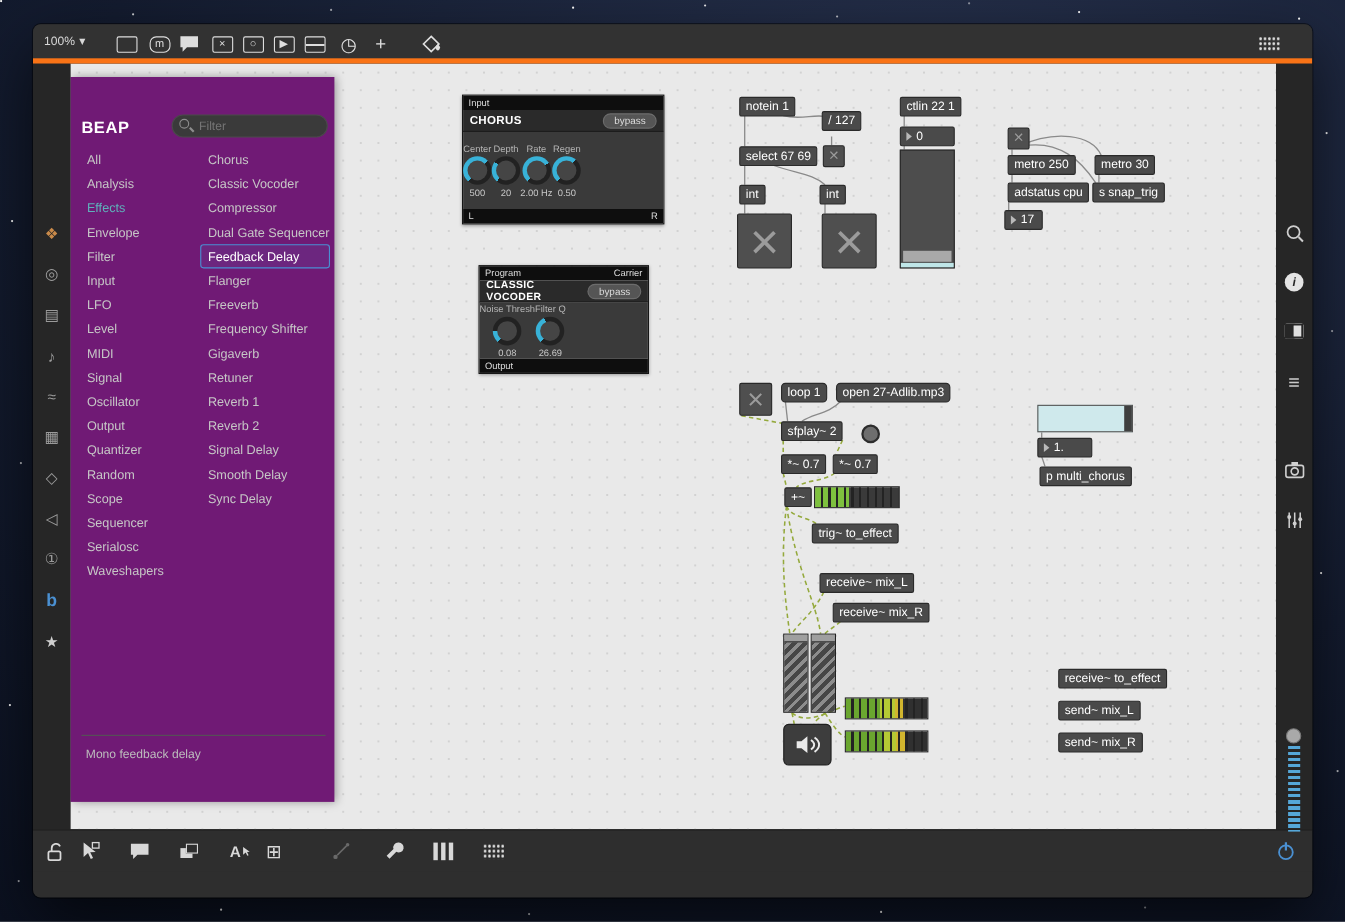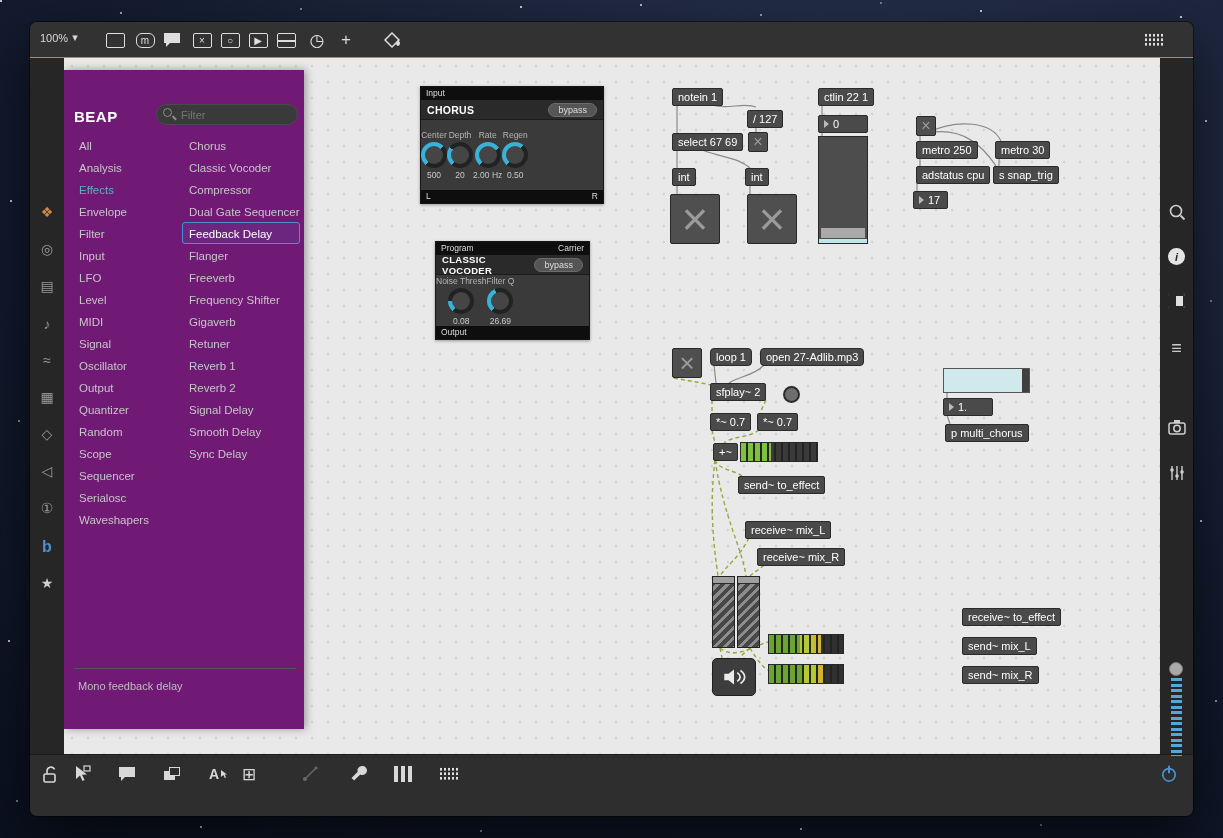--- a/index.html
+++ b/index.html
@@ -19,21 +19,21 @@
 
   
   .titlebar { height:24px; background:linear-gradient(#d9d9d9,#cfcfcf); position:relative;
     display:flex; align-items:center; justify-content:center; border-bottom:1px solid #9e9e9e; }
   .traffic { position:absolute; left:10px; top:6px; display:flex; gap:8px; }
   .tl { width:12px; height:12px; border-radius:50%; background:#bcbcbc; border:1px solid #a3a3a3; }
   .title-wrap { display:flex; align-items:center; gap:6px; font-size:12px; color:#4a4a4a; }
   .doc-icon { width:10px; height:12px; background:#fdfdfd; border:1px solid #9a9a9a; border-radius:1px; }
 
   
-  .toolbar-top { height:36px; background:#323232; position:relative; border-bottom:1px solid #f97316; }
+  .toolbar-top { height:36px; background:#323232; position:relative; border-bottom:5px solid #f97316; }
   .zoom { position:absolute; left:10px; top:9px; color:#d8d8d8; font-size:11px; display:flex; gap:4px; align-items:center; cursor:default; }
   .tico { position:absolute; top:7px; width:22px; height:22px; display:flex; align-items:center; justify-content:center;
     color:#dedede; font-size:12px; }
   .boxico { width:19px; height:15px; border:1.4px solid #dedede; border-radius:2px; display:flex; align-items:center; justify-content:center; font-size:10px; color:#dedede; }
   .boxico.round { border-radius:6px; }
   .plainico { font-size:17px; }
   .matrix-ico { width:20px; height:14px; background-image:radial-gradient(#e0e0e0 1px, transparent 1.3px); background-size:4px 4.5px; }
 
   
   .wbody { position:relative; height:696px; background:#2a2a2a; }
@@ -289,21 +289,21 @@
             <div class="knob" style="--c:#38b2d8;--p:32%"></div>
             <span class="knob-value">26.69</span>
           </div>
         </div>
         <div class="mod-strip">
             <span>Output</span>
           </div>
       </div>
 
       <div class="obj" style="left:608px;top:30px">notein 1</div>
-      <div class="obj" style="left:683px;top:52px">/ 127</div>
+      <div class="obj" style="left:683px;top:43px">/ 127</div>
       <div class="obj" style="left:608px;top:75px">select 67 69</div>
       <div class="toggle" style="left:684px;top:74px;width:20px;height:20px;font-size:16px">
           <span>×</span>
         </div>
       <div class="obj" style="left:608px;top:110px">int</div>
       <div class="obj" style="left:681px;top:110px">int</div>
       <div class="toggle" style="left:606px;top:136px;width:50px;height:50px;font-size:46px">
           <span>×</span>
         </div>
       <div class="toggle" style="left:683px;top:136px;width:50px;height:50px;font-size:46px">
@@ -336,21 +336,21 @@
           <span>×</span>
         </div>
       <div class="obj msg" style="left:646px;top:290px">loop 1</div>
       <div class="obj msg" style="left:696px;top:290px">open 27-Adlib.mp3</div>
       <div class="obj" style="left:646px;top:325px">sfplay~ 2</div>
       <div class="bang" style="left:719px;top:328px"></div>
       <div class="obj" style="left:646px;top:355px">*~ 0.7</div>
       <div class="obj" style="left:693px;top:355px">*~ 0.7</div>
       <div class="obj" style="left:649px;top:385px">+~</div>
       <div class="meterh mslider" style="left:676px;top:384px"></div>
-      <div class="obj" style="left:674px;top:418px">send~ to_effect</div>
+      <div class="obj" style="left:674px;top:418px">trig~ to_effect</div>
       <div class="obj" style="left:681px;top:463px">receive~ mix_L</div>
       <div class="obj" style="left:693px;top:490px">receive~ mix_R</div>
       <div class="gain" style="left:648px;top:518px">
           <span class="cap"></span>
         </div>
       <div class="gain" style="left:673px;top:518px">
           <span class="cap"></span>
         </div>
       <div class="meterh meter1" style="left:704px;top:576px"></div>
       <div class="meterh meter2" style="left:704px;top:606px"></div>

